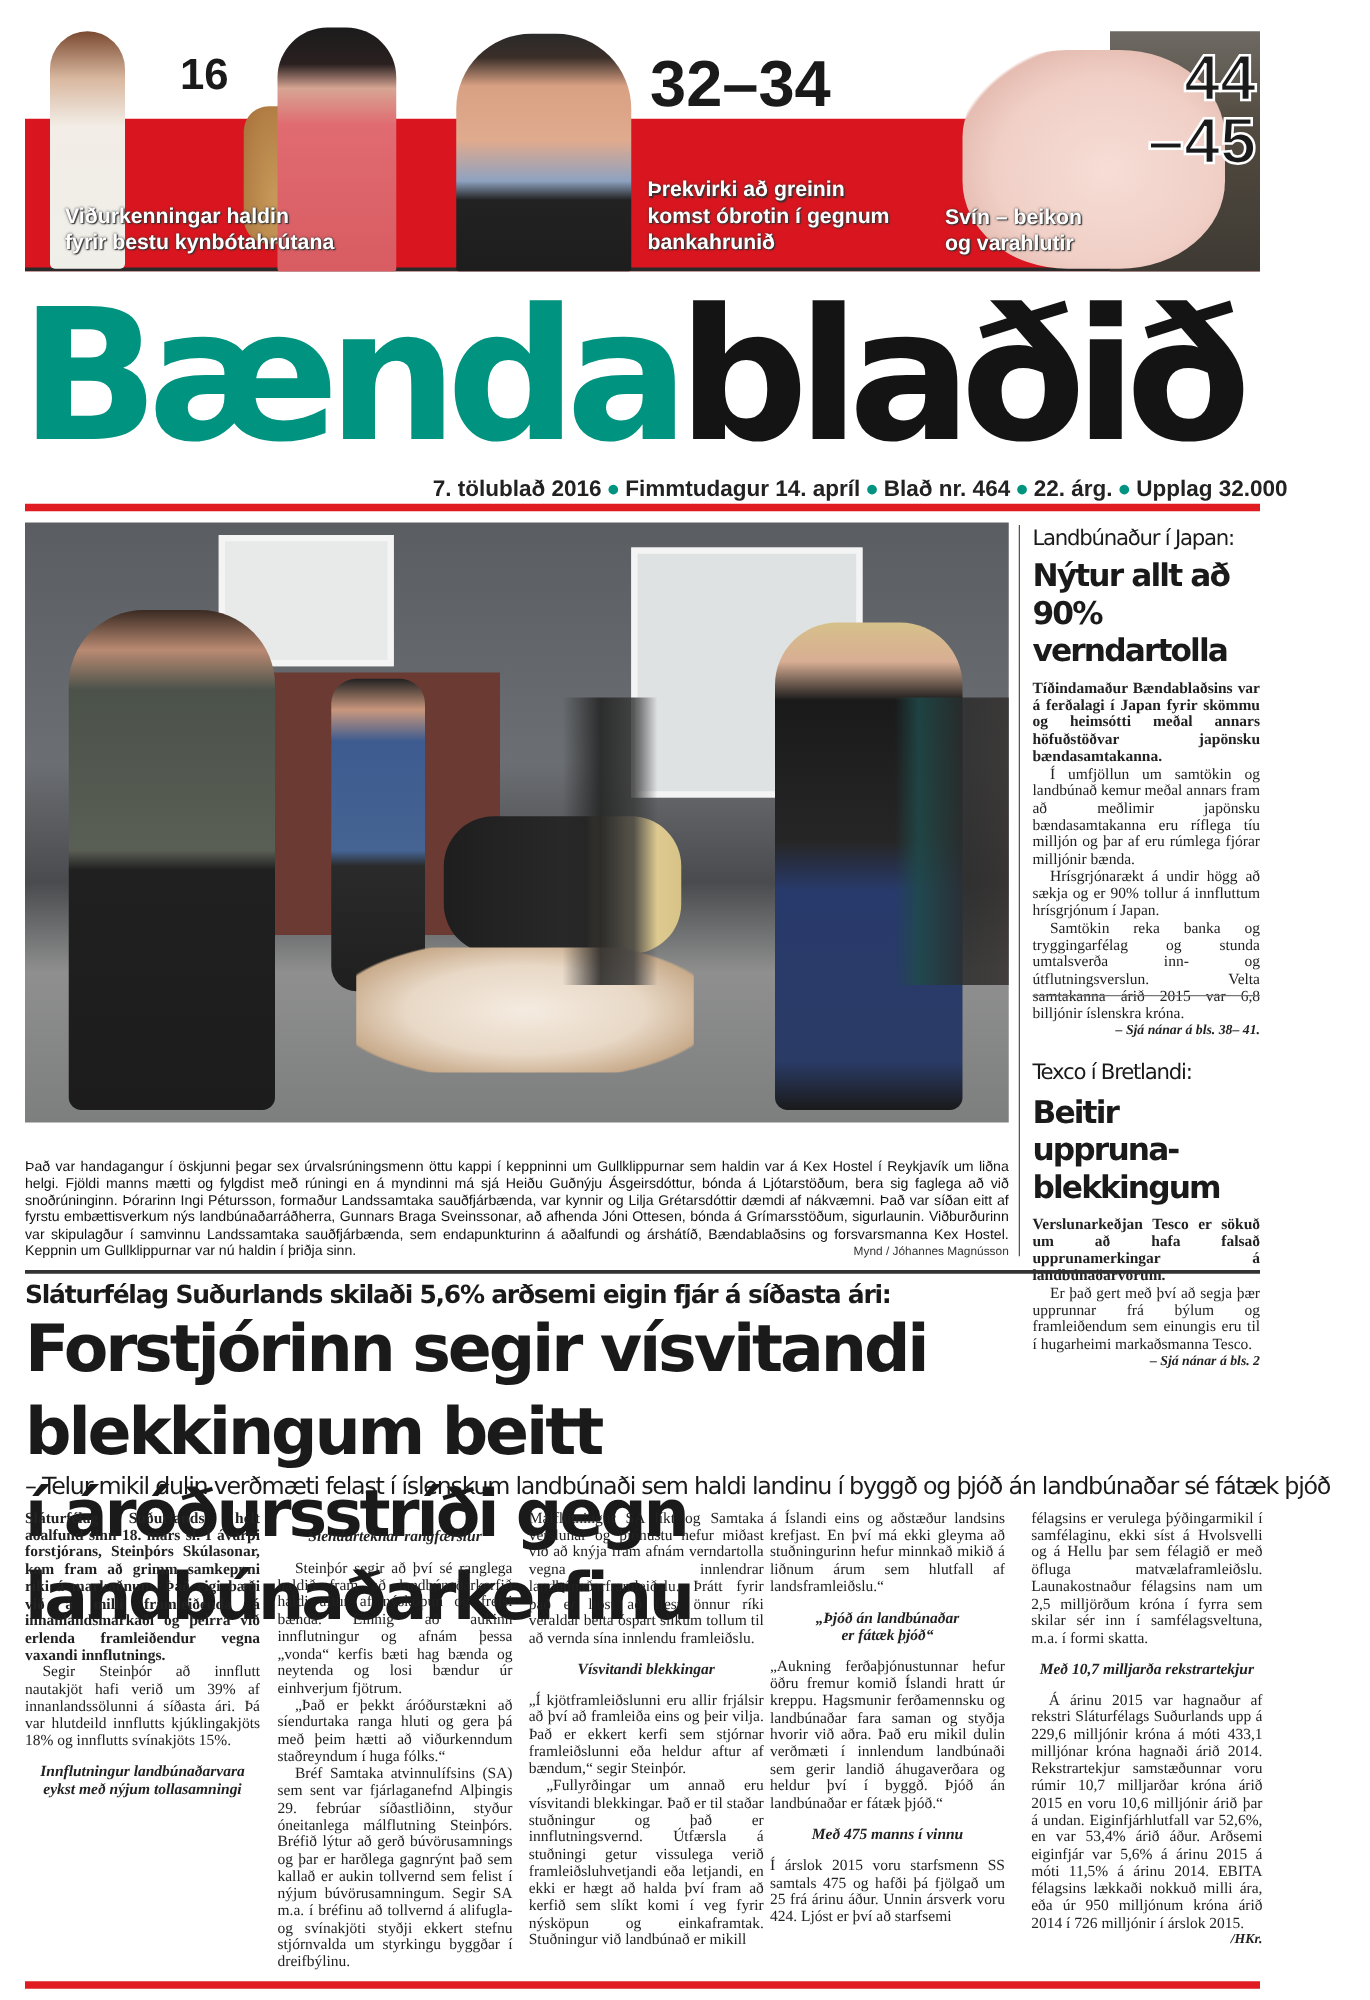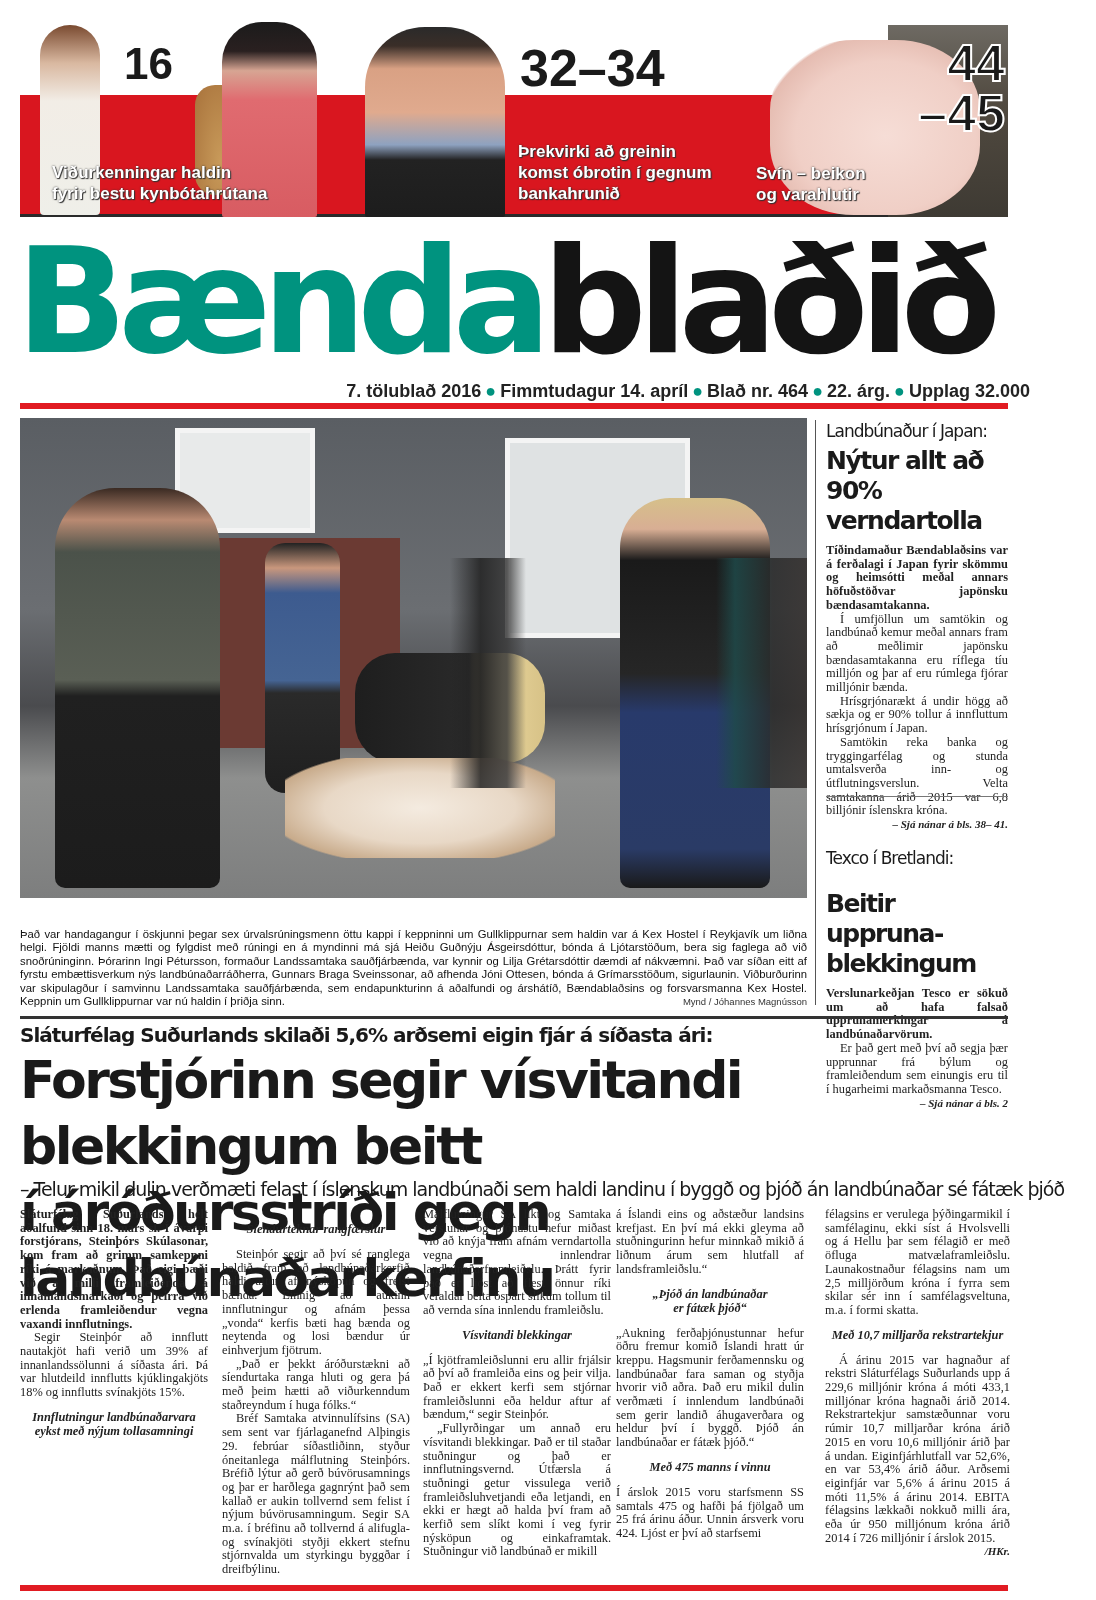--- a/index.html
+++ b/index.html
@@ -39,21 +39,21 @@
 .bottomrule{left:20px;top:1585px;width:988px;height:6px;background:#e11b22}
 </style>
 </head>
 <body>
 
 <div class="abs banner"></div>
 
 <div class="photo" style="left:40px;top:25px;width:60px;height:190px;background:linear-gradient(180deg,#7a4a30 0%,#d9b8a0 20%,#f2ede6 40%,#efefe9 100%);border-radius:30px 30px 4px 4px"></div>
 <div class="photo" style="left:195px;top:85px;width:50px;height:110px;background:radial-gradient(ellipse at 50% 70%,#c89a5a,#a8723b);border-radius:20px"></div>
 <div class="photo" style="left:222px;top:22px;width:95px;height:195px;background:linear-gradient(180deg,#1b1b1b 0%,#2a2020 15%,#d7a593 25%,#e06b70 40%,#d85c62 100%);border-radius:40px 40px 2px 2px"></div>
-<div class="pnum" style="left:124px;top:42px;font-size:44px">16</div>
+<div class="pnum" style="left:144px;top:42px;font-size:35px">16</div>
 <div class="tease" style="left:52px;top:162px">
   <div>Viðurkenningar haldin</div>
   <div>fyrir bestu kynbótahrútana</div>
 </div>
 
 <div class="photo" style="left:365px;top:27px;width:140px;height:190px;background:linear-gradient(180deg,#2a2a2a 0%,#3a2e28 10%,#d9a184 22%,#e0aa8e 45%,#8ea2c0 62%,#222 70%,#1d1d1d 100%);border-radius:60px 60px 2px 2px"></div>
 <div class="pnum" style="left:520px;top:42px;font-size:52px">32–34</div>
 <div class="tease" style="left:518px;top:141px">
   <div>Þrekvirki að greinin</div>
   <div>komst óbrotin í gegnum</div>
@@ -104,21 +104,21 @@
     <p class="ni"><b>Tíðindamaður Bændablaðsins var á ferðalagi í Japan fyrir skömmu og heimsótti meðal annars höfuðstöðvar japönsku bændasamtakanna.</b></p>
     <p>Í umfjöllun um samtökin og landbúnað kemur meðal annars fram að meðlimir japönsku bændasamtakanna eru ríflega tíu milljón og þar af eru rúmlega fjórar milljónir bænda.</p>
     <p>Hrísgrjónarækt á undir högg að sækja og er 90% tollur á innfluttum hrísgrjónum í Japan.</p>
     <p>Samtökin reka banka og tryggingarfélag og stunda umtalsverða inn- og útflutningsverslun. Velta samtakanna árið 2015 var 6,8 billjónir íslenskra króna.</p>
     <div class="see">– Sjá nánar á bls. 38– 41.</div>
   </div>
 </div>
 <div class="abs" style="left:826px;top:796px;width:182px;height:1px;background:#777"></div>
 <div class="abs side" style="top:847px">
   <div class="kicker">Texco í Bretlandi:</div>
-  <div class="shead" style="margin-top:20px">Beitir uppruna-blekkingum</div>
+  <div class="shead" style="margin-top:6px">Beitir uppruna-blekkingum</div>
   <div class="body" style="margin-top:8px">
     <p class="ni"><b>Verslunarkeðjan Tesco er sökuð um að hafa falsað upprunamerkingar á landbúnaðarvörum.</b></p>
     <p>Er það gert með því að segja þær upprunnar frá býlum og framleiðendum sem einungis eru til í hugarheimi markaðsmanna Tesco.</p>
     <div class="see">– Sjá nánar á bls. 2</div>
   </div>
 </div>
 
 <div class="abs" style="left:20px;top:1016px;width:988px;height:3px;background:#333"></div>
 
 <div class="abs kick2">Sláturfélag Suðurlands skilaði 5,6% arðsemi eigin fjár á síðasta ári:</div>

